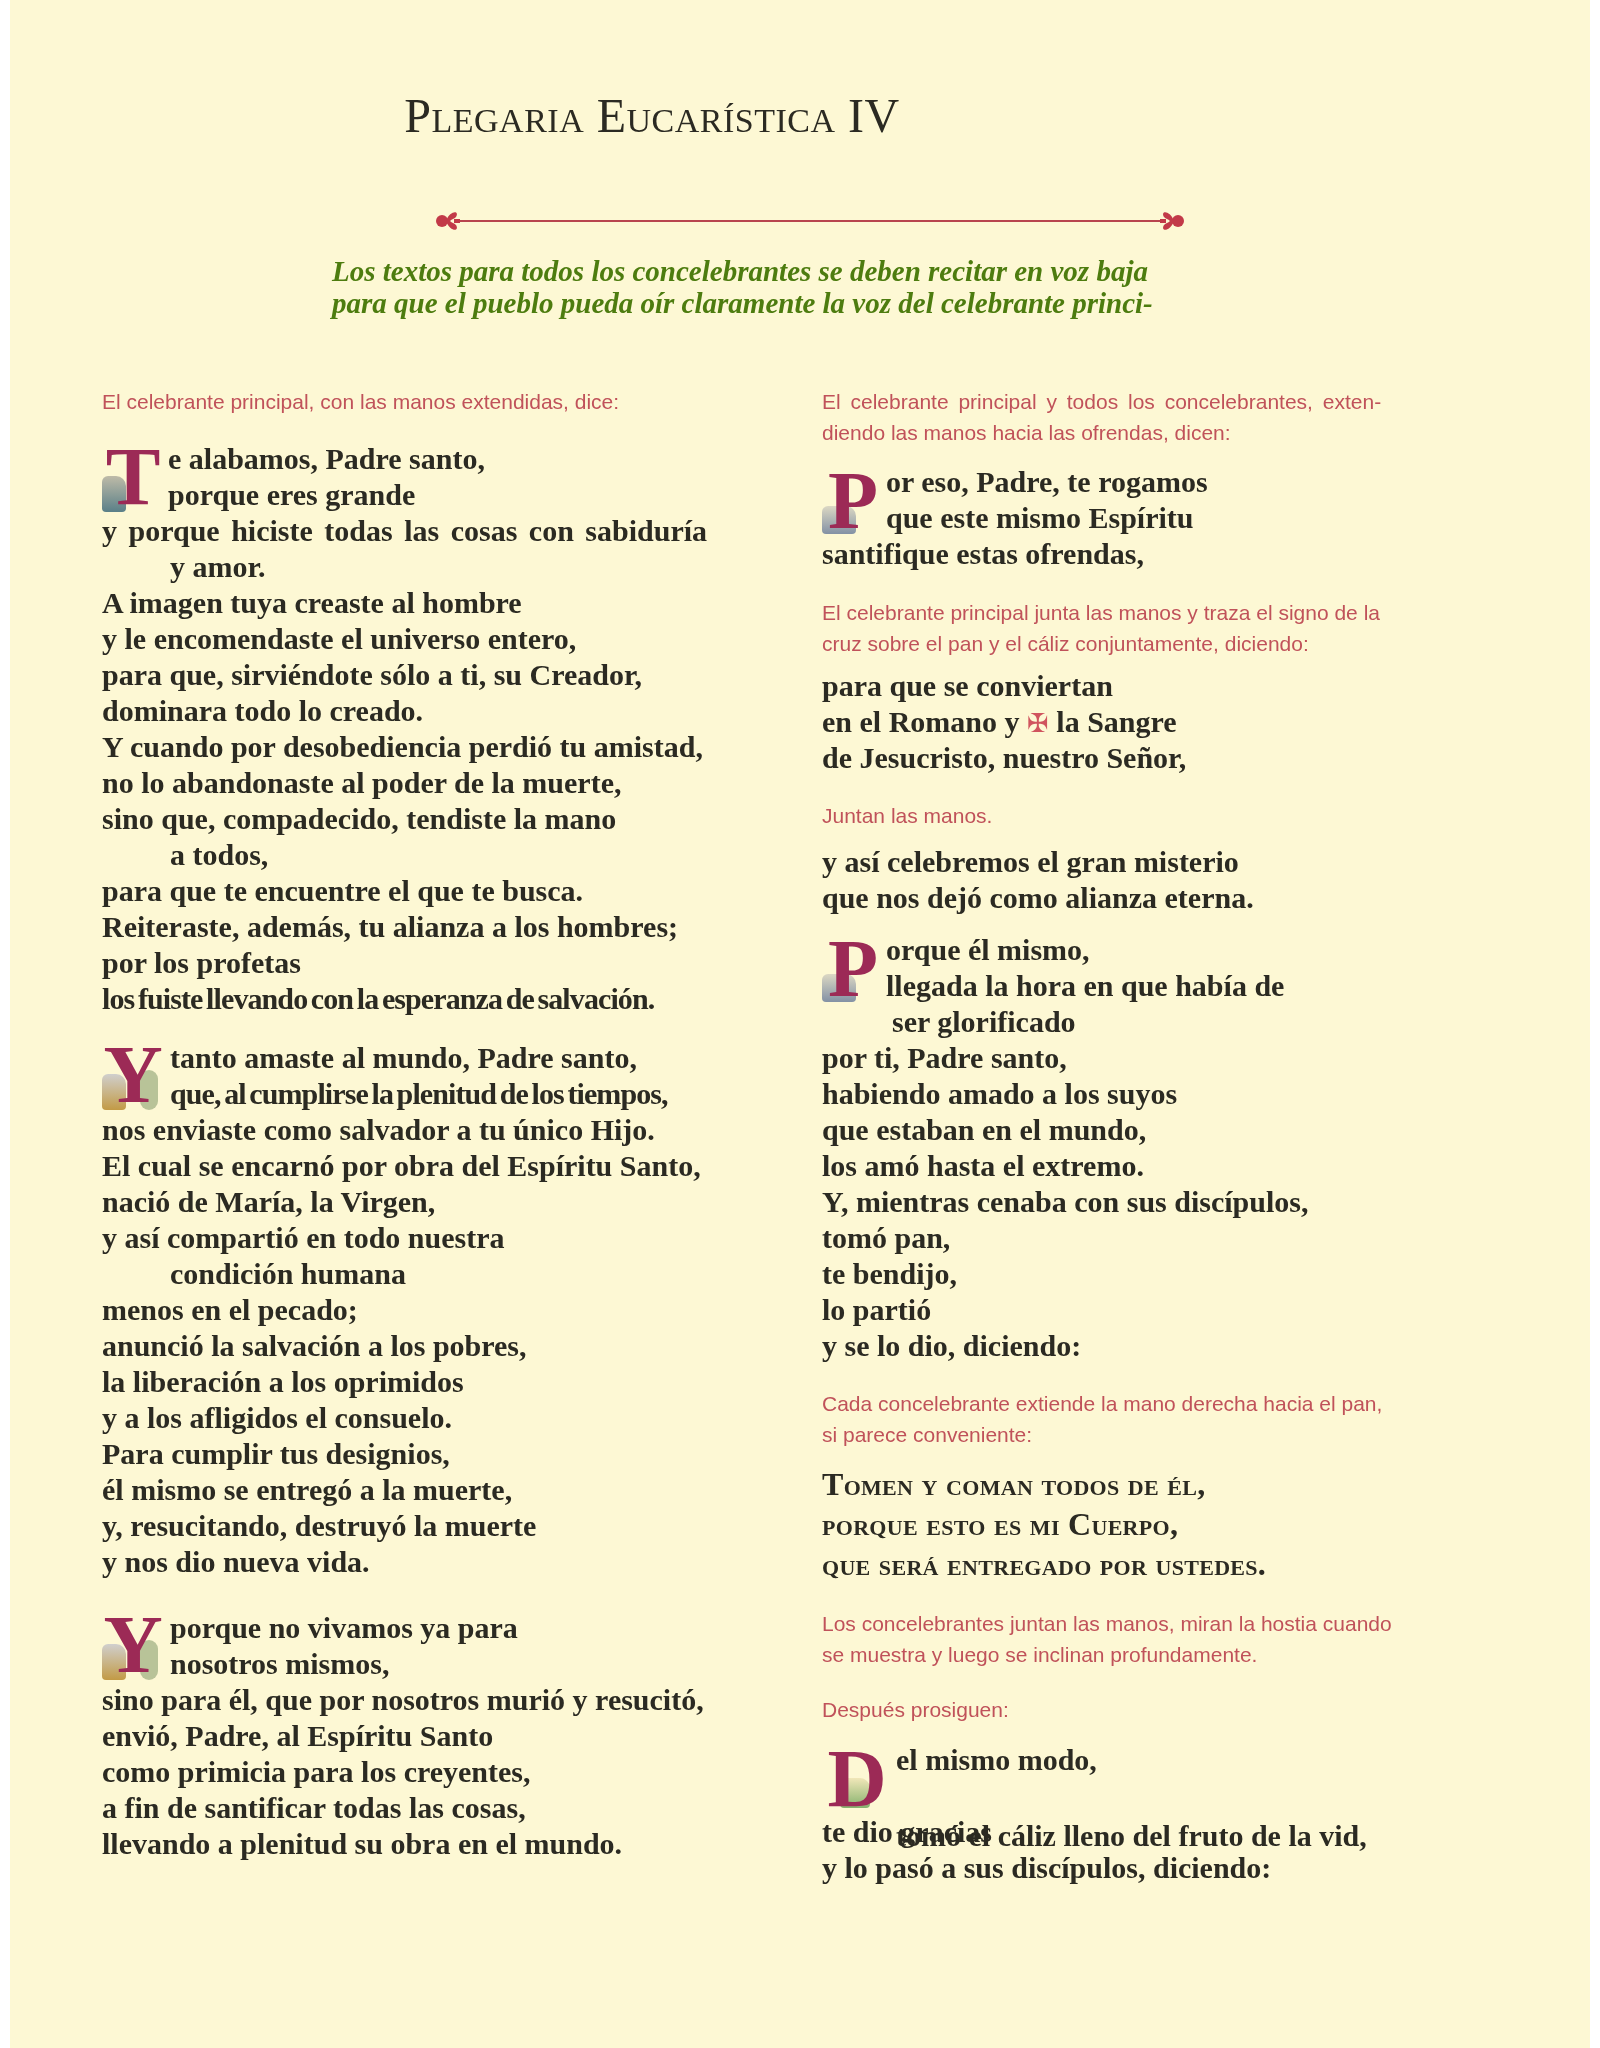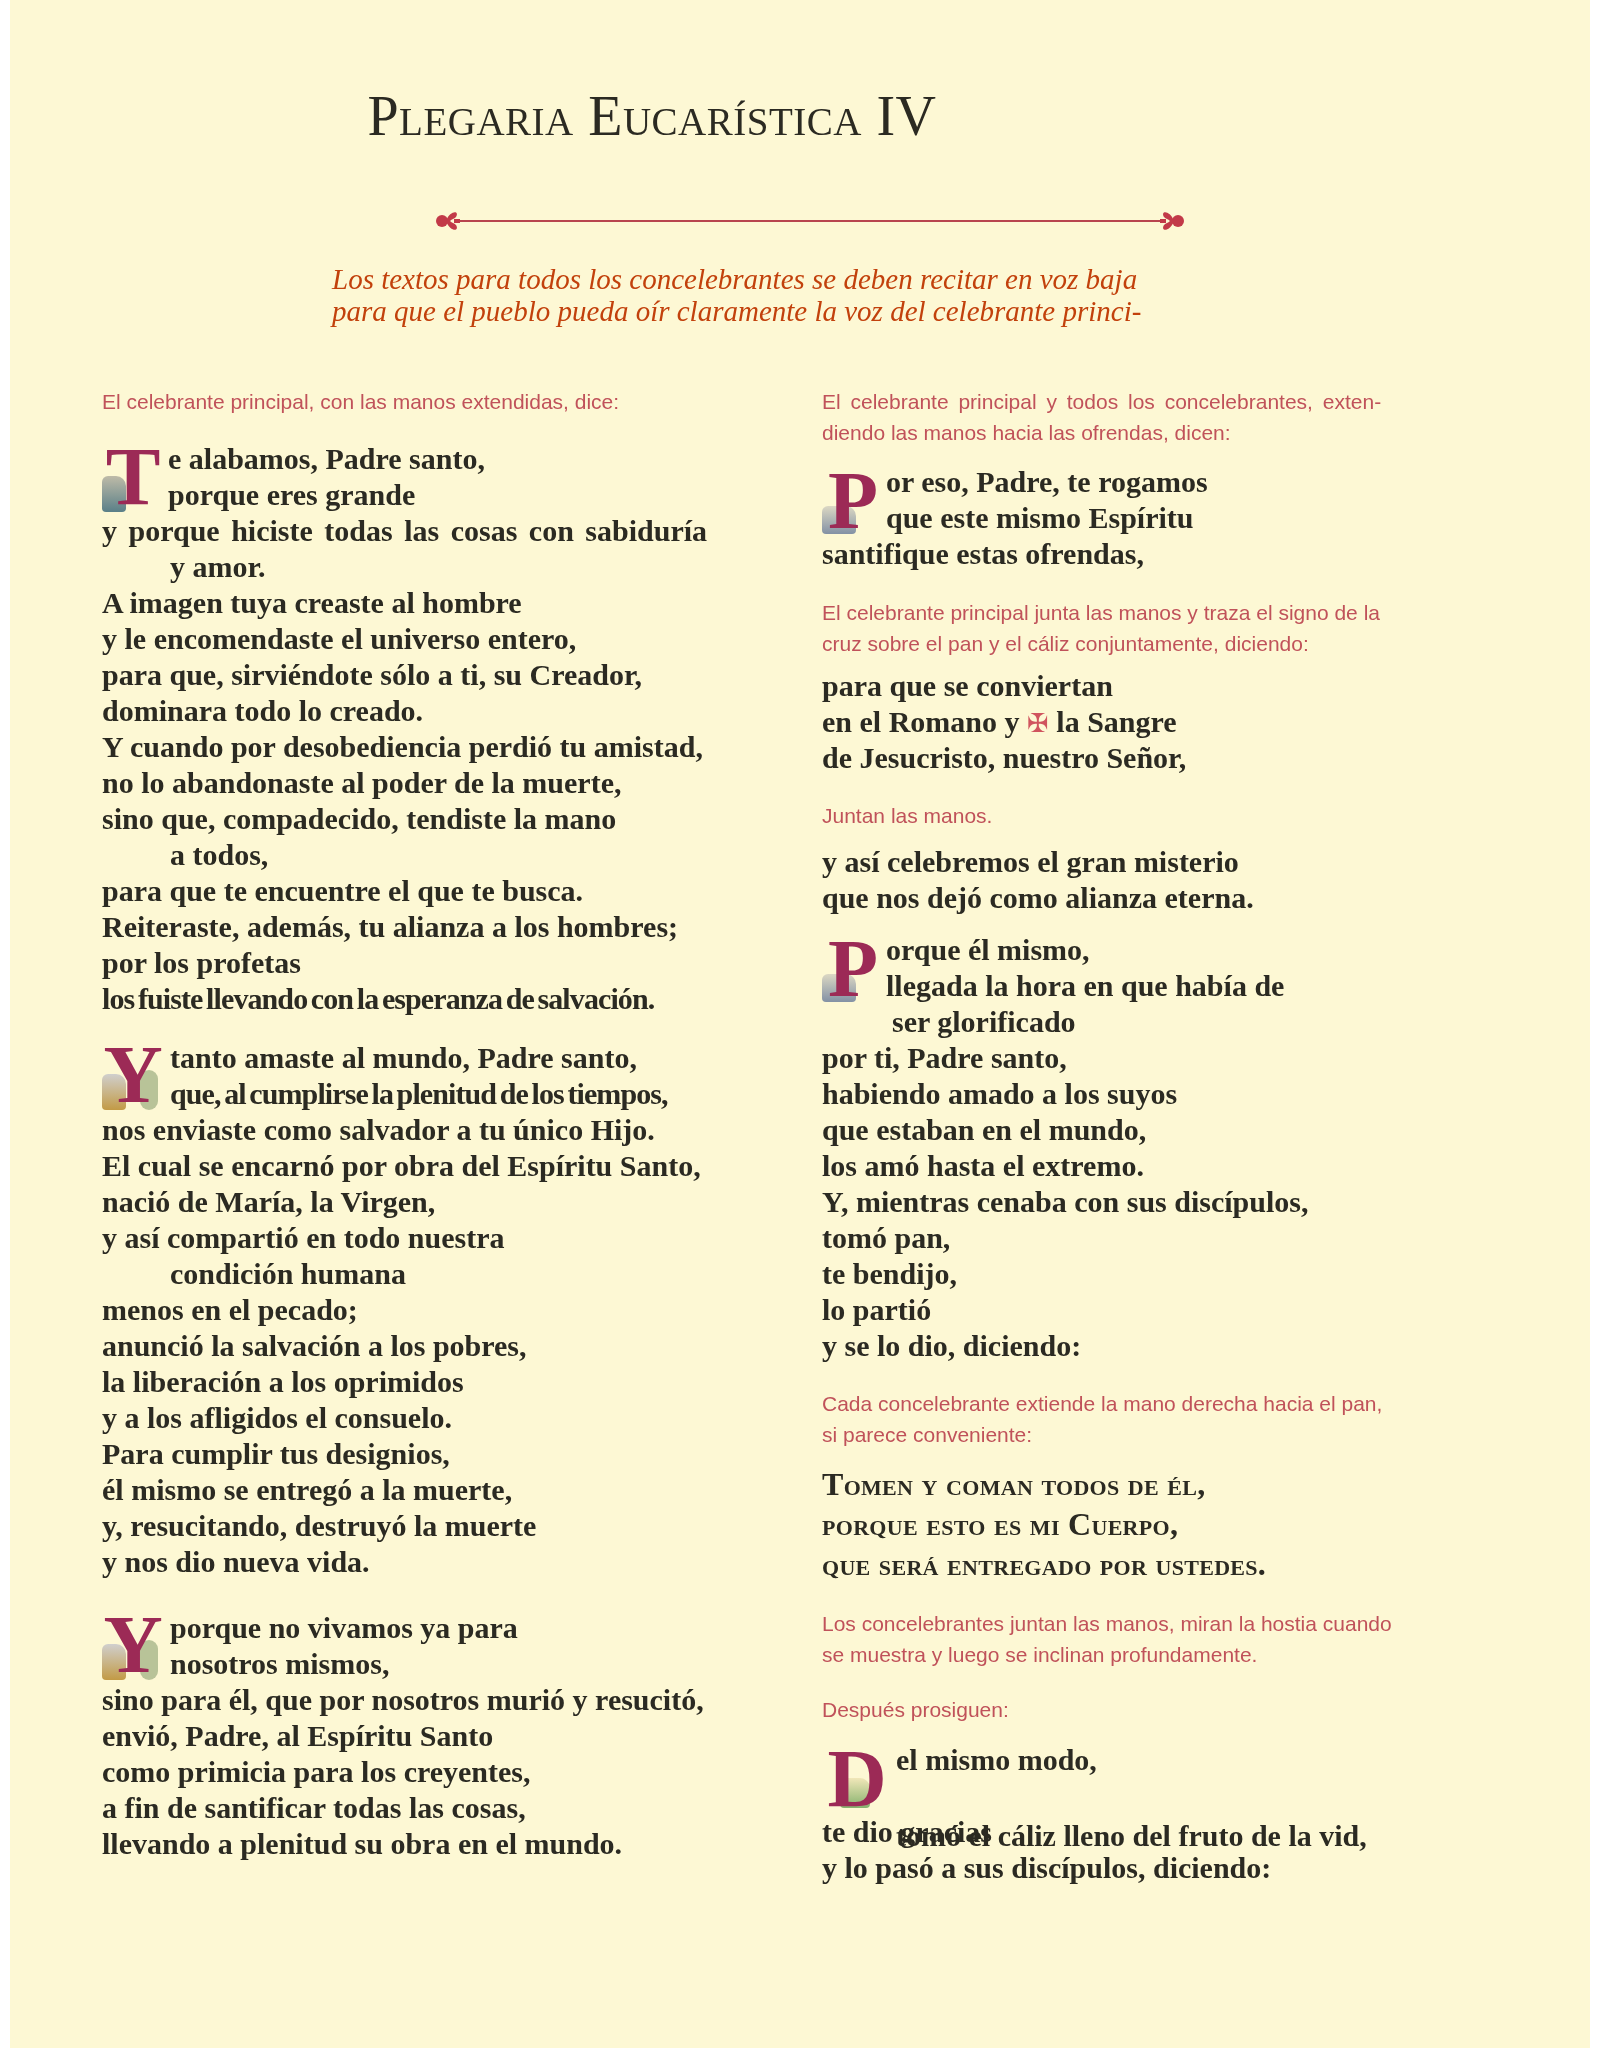--- a/index.html
+++ b/index.html
@@ -6,35 +6,35 @@
   body { width: 1600px; height: 2048px; position: relative; overflow: hidden; }
   .page {
     position: absolute; left: 10px; top: 0; width: 1580px; height: 2048px;
     background: #fdf8d4;
     font-family: "DejaVu Serif", "Liberation Serif", serif;
     color: #2b2a22;
   }
   .title {
     position: absolute; left: 0; width: 1284px; top: 88px; text-align: center;
     font-family: "Liberation Serif", "DejaVu Serif", serif;
-    font-variant: small-caps; font-size: 56px; line-height: 56px; letter-spacing: 0.5px;
+    font-variant: small-caps; font-size: 48px; line-height: 56px; letter-spacing: 0.5px;
     color: #2b2a22;
   }
   .subtitle {
     position: absolute; left: 0; width: 1580px; top: 152px; text-align: center;
     font-family: "Liberation Serif", "DejaVu Serif", serif;
     font-style: italic; font-size: 33px; line-height: 40px; color: #35342b;
   }
   .ornament {
     position: absolute; left: 420px; top: 206px; width: 760px; height: 30px;
   }
   .intro {
-    position: absolute; left: 322px; top: 263px; width: 960px;
-    font-family: "Liberation Serif", "DejaVu Serif", serif;
-    font-style: italic; font-size: 29px; line-height: 32px; color: #c2410c;
+    position: absolute; left: 322px; top: 255px; width: 960px;
+    font-family: "Liberation Serif", "DejaVu Serif", serif;
+    font-style: italic; font-size: 29px; line-height: 32px; color: #4d7c0f; font-weight: bold;
   }
   .intro .up { font-style: normal; }
   .col { position: absolute; top: 0; }
   .col-left { left: 92px; width: 700px; }
   .col-right { left: 812px; width: 700px; }
   .rubric {
     position: absolute; font-family: "Liberation Sans", "DejaVu Sans", sans-serif;
     font-size: 21px; line-height: 31px; color: #c0525a; white-space: nowrap;
     transform-origin: left top;
   }

